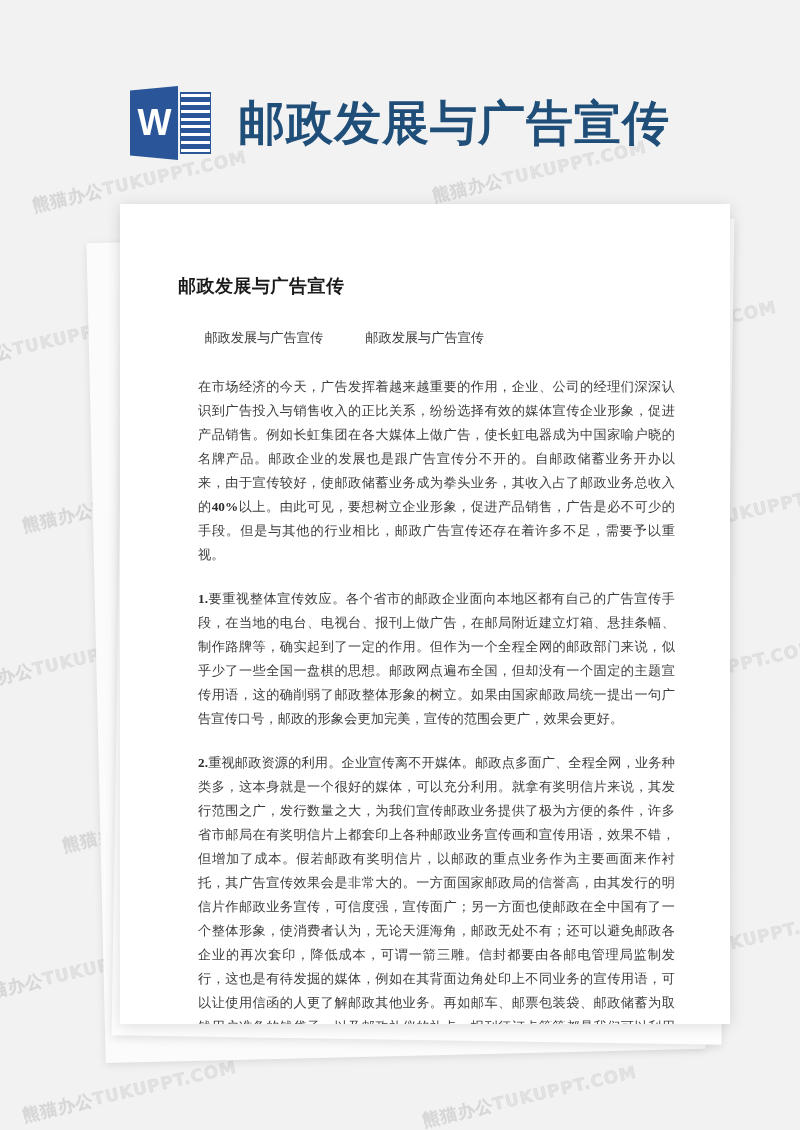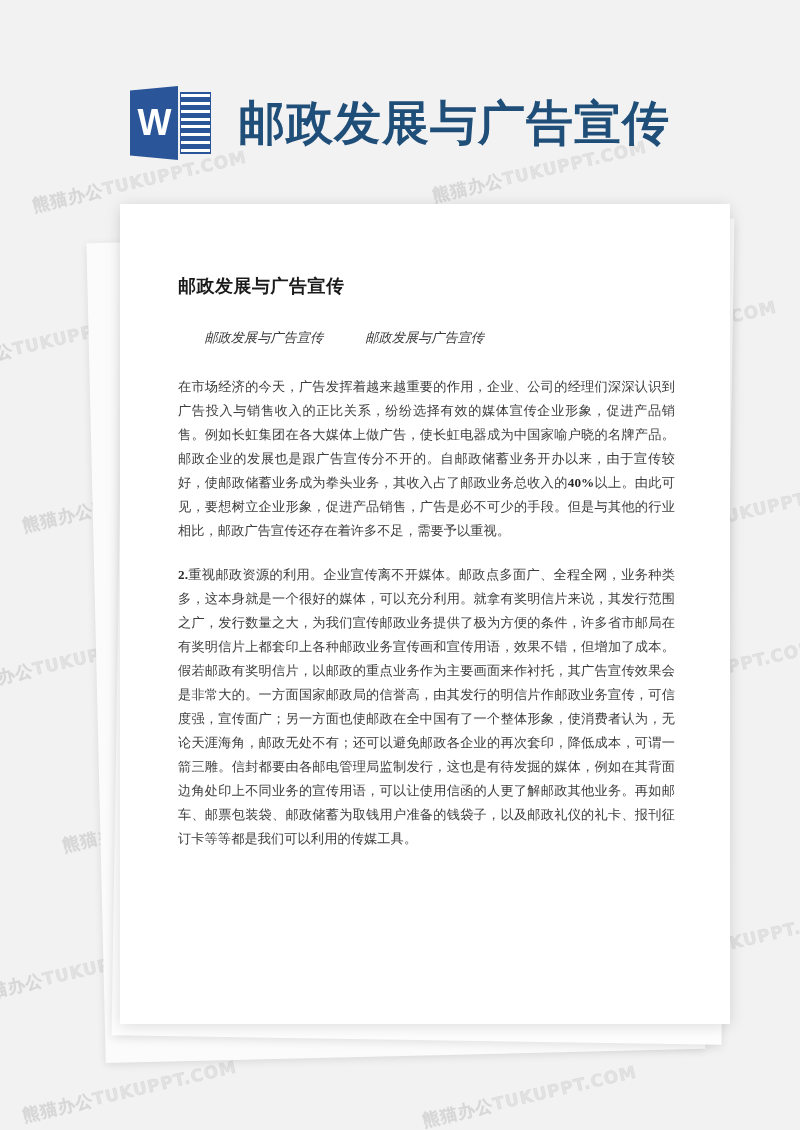--- a/index.html
+++ b/index.html
@@ -180,31 +180,32 @@
     margin-bottom: 30px;
     letter-spacing: 0.5px;
   }
 
   .subtitle-block {
     font-size: 13.2px;
     line-height: 1.62;
     color: #3a3a3a;
     margin-bottom: 26px;
   }
-  .subtitle-line-1 { text-indent: 2em; font-style: italic; }
+  .subtitle-line-1 { text-indent: 2em; }
   .subtitle-gap { display: inline-block; width: 3.2em; }
 
   .para {
     font-size: 13.2px;
     line-height: 1.82;
     color: #3d3d3d;
     text-align: justify;
     text-justify: inter-ideograph;
     margin-bottom: 20px;
     letter-spacing: 0.1px;
+    margin-left: 20px;
   }
 
   .b { font-weight: 700; color: #2b2b2b; }
   .num { font-weight: 700; color: #2b2b2b; }
 
 </style>
 </head>
 <body>
 
 <div id="watermark-layer">
@@ -256,18 +257,19 @@
     <div id="doc-content">
 
       <div id="doc-title">邮政发展与广告宣传</div>
 
       <div class="subtitle-block">
         <div class="subtitle-line-1"><span>邮政发展与广告宣传</span><span class="subtitle-gap"></span><span>邮政发展与广告宣传</span></div>
       </div>
 
       <p class="para"><span>在市场经济的今天，广告发挥着越来越重要的作用，企业、公司的经理们深深认识到广告投入与销售收入的正比关系，纷纷选择有效的媒体宣传企业形象，促进产品销售。例如长虹集团在各大媒体上做广告，使长虹电器成为中国家喻户晓的名牌产品。邮政企业的发展也是跟广告宣传分不开的。自邮政储蓄业务开办以来，由于宣传较好，使邮政储蓄业务成为拳头业务，其收入占了邮政业务总收入的</span><span class="b">40%</span><span>以上。由此可见，要想树立企业形象，促进产品销售，广告是必不可少的手段。但是与其他的行业相比，邮政广告宣传还存在着许多不足，需要予以重视。</span></p>
 
+      <p class="para"><span class="num">1.</span><span>要重视整体宣传效应。各个省市的邮政企业面向本地区都有自己的广告宣传手段，在当地的电台、电视台、报刊上做广告，在邮局附近建立灯箱、悬挂条幅、制作路牌等，确实起到了一定的作用。但作为一个全程全网的邮政部门来说，似乎少了一些全国一盘棋的思想。邮政网点遍布全国，但却没有一个固定的主题宣传用语，这的确削弱了邮政整体形象的树立。如果由国家邮政局统一提出一句广告宣传口号，邮政的形象会更加完美，宣传的范围会更广，效果会更好。</span></p>
 
       <p class="para"><span class="num">2.</span><span>重视邮政资源的利用。企业宣传离不开媒体。邮政点多面广、全程全网，业务种类多，这本身就是一个很好的媒体，可以充分利用。就拿有奖明信片来说，其发行范围之广，发行数量之大，为我们宣传邮政业务提供了极为方便的条件，许多省市邮局在有奖明信片上都套印上各种邮政业务宣传画和宣传用语，效果不错，但增加了成本。假若邮政有奖明信片，以邮政的重点业务作为主要画面来作衬托，其广告宣传效果会是非常大的。一方面国家邮政局的信誉高，由其发行的明信片作邮政业务宣传，可信度强，宣传面广；另一方面也使邮政在全中国有了一个整体形象，使消费者认为，无论天涯海角，邮政无处不有；还可以避免邮政各企业的再次套印，降低成本，可谓一箭三雕。信封都要由各邮电管理局监制发行，这也是有待发掘的媒体，例如在其背面边角处印上不同业务的宣传用语，可以让使用信函的人更了解邮政其他业务。再如邮车、邮票包装袋、邮政储蓄为取钱用户准备的钱袋子，以及邮政礼仪的礼卡、报刊征订卡等等都是我们可以利用的传媒工具。</span></p>
 
     </div>
   </div>
 </div>
 
 </body></html>

